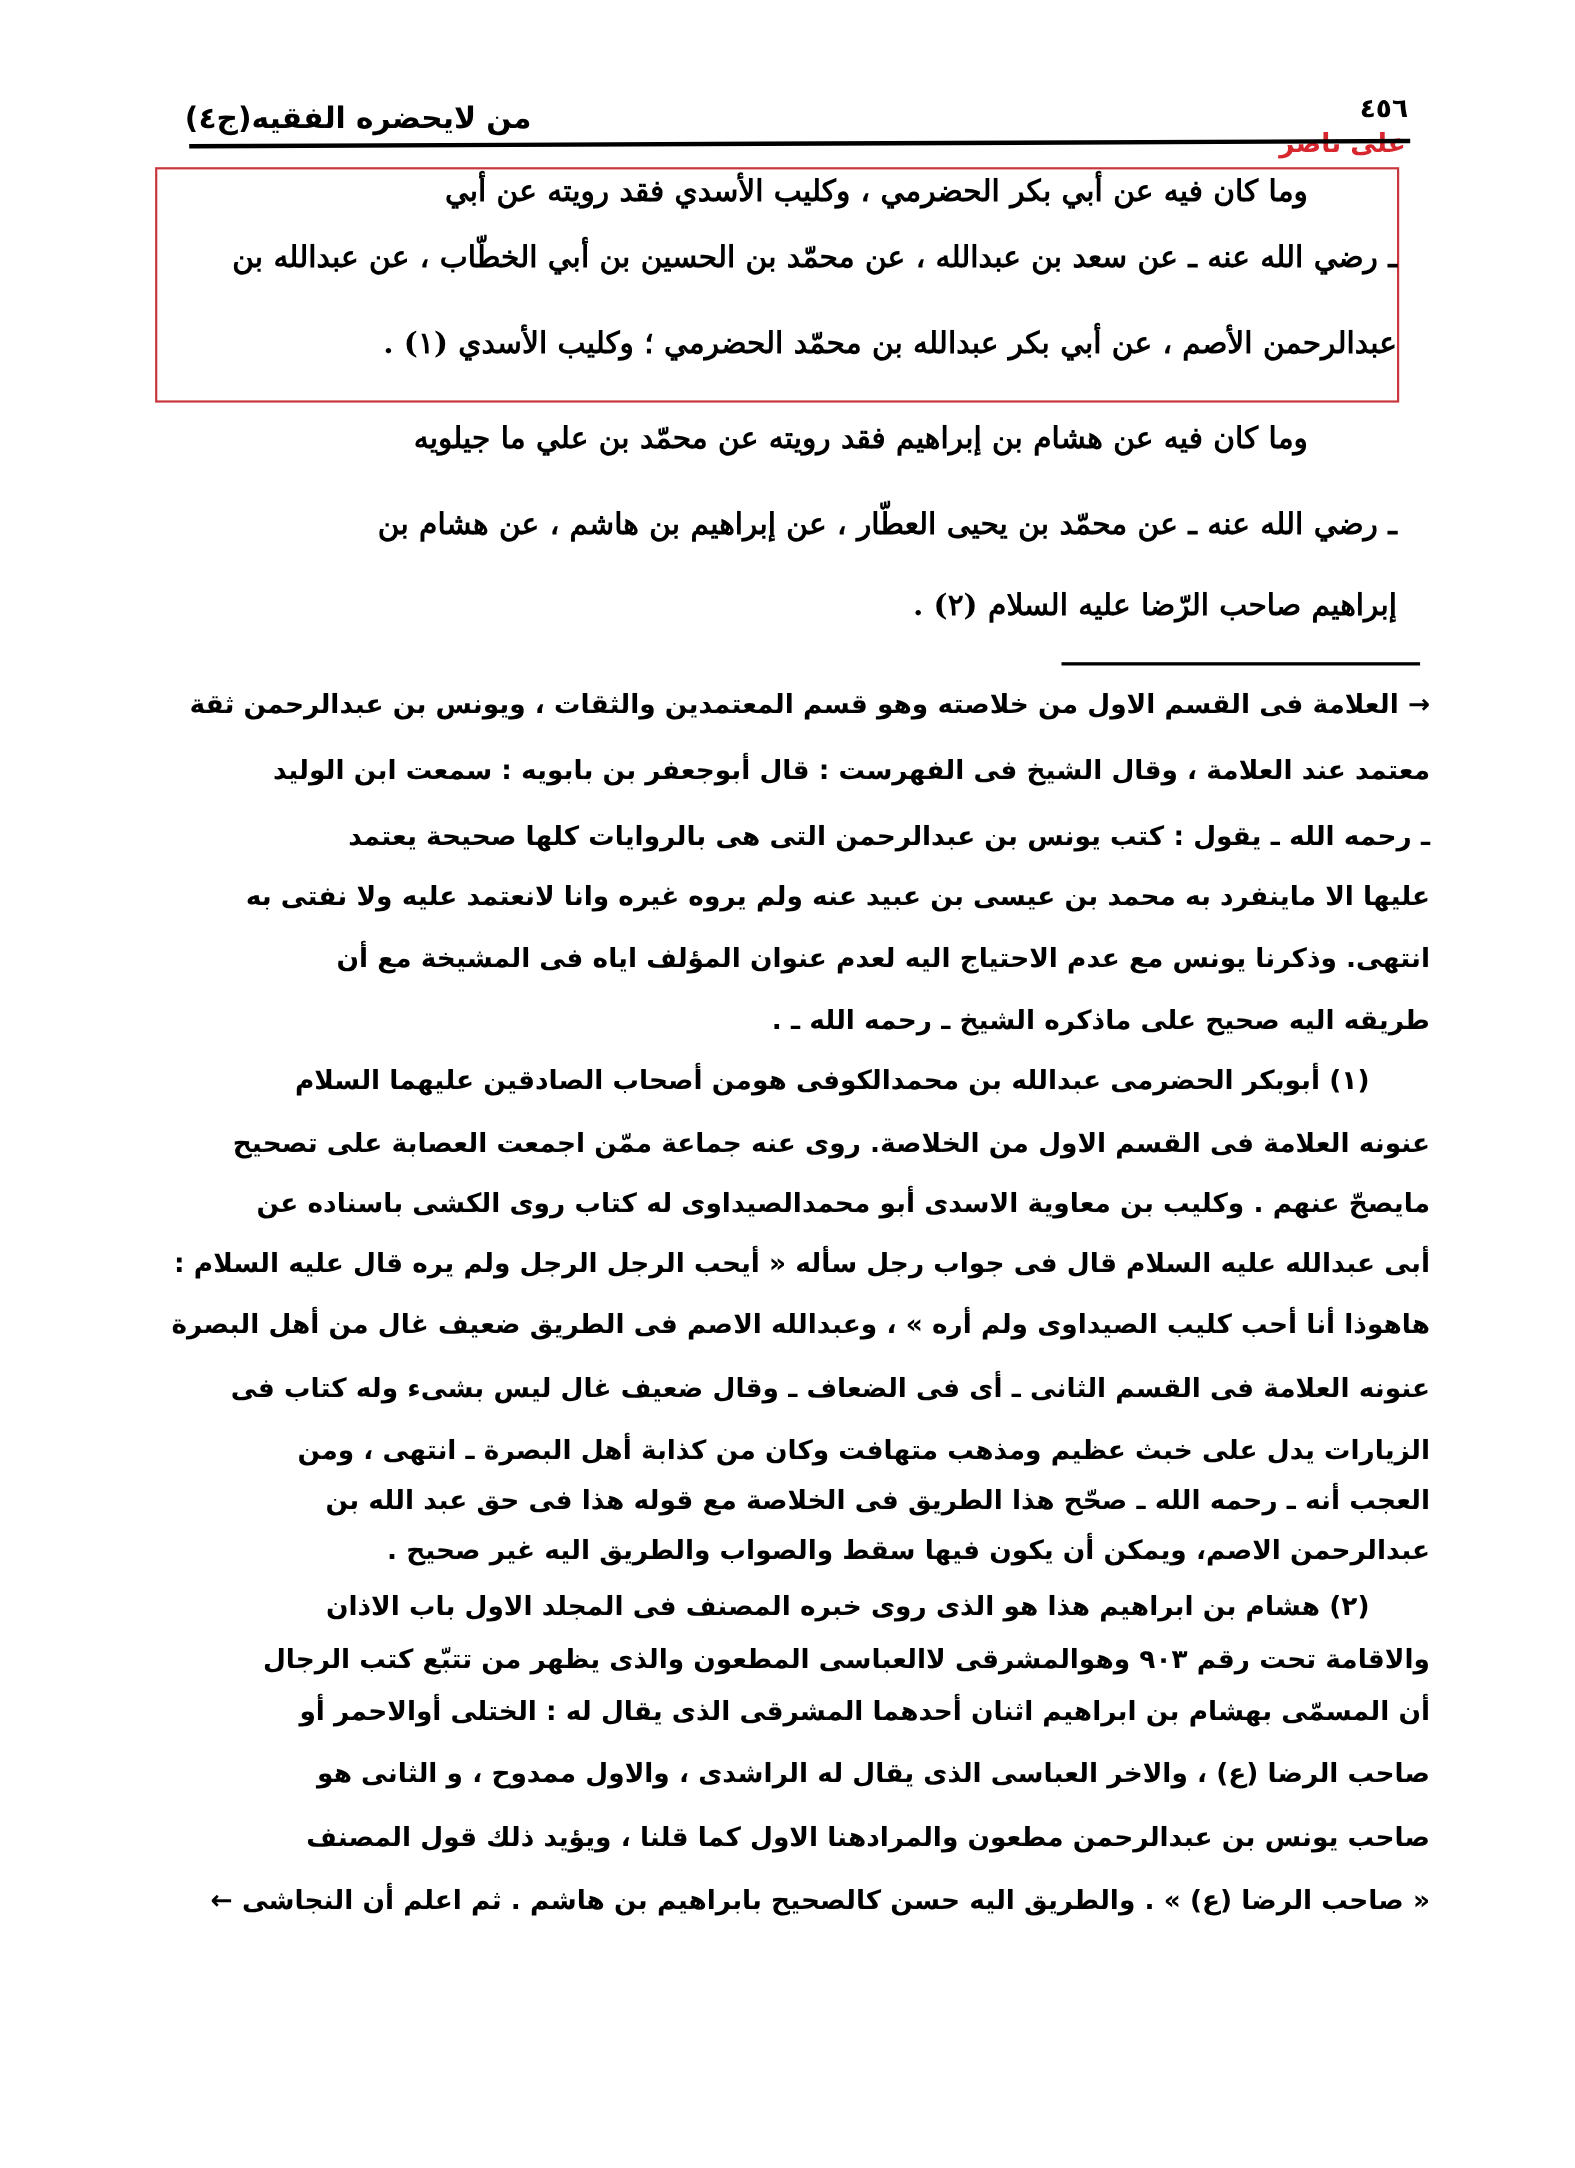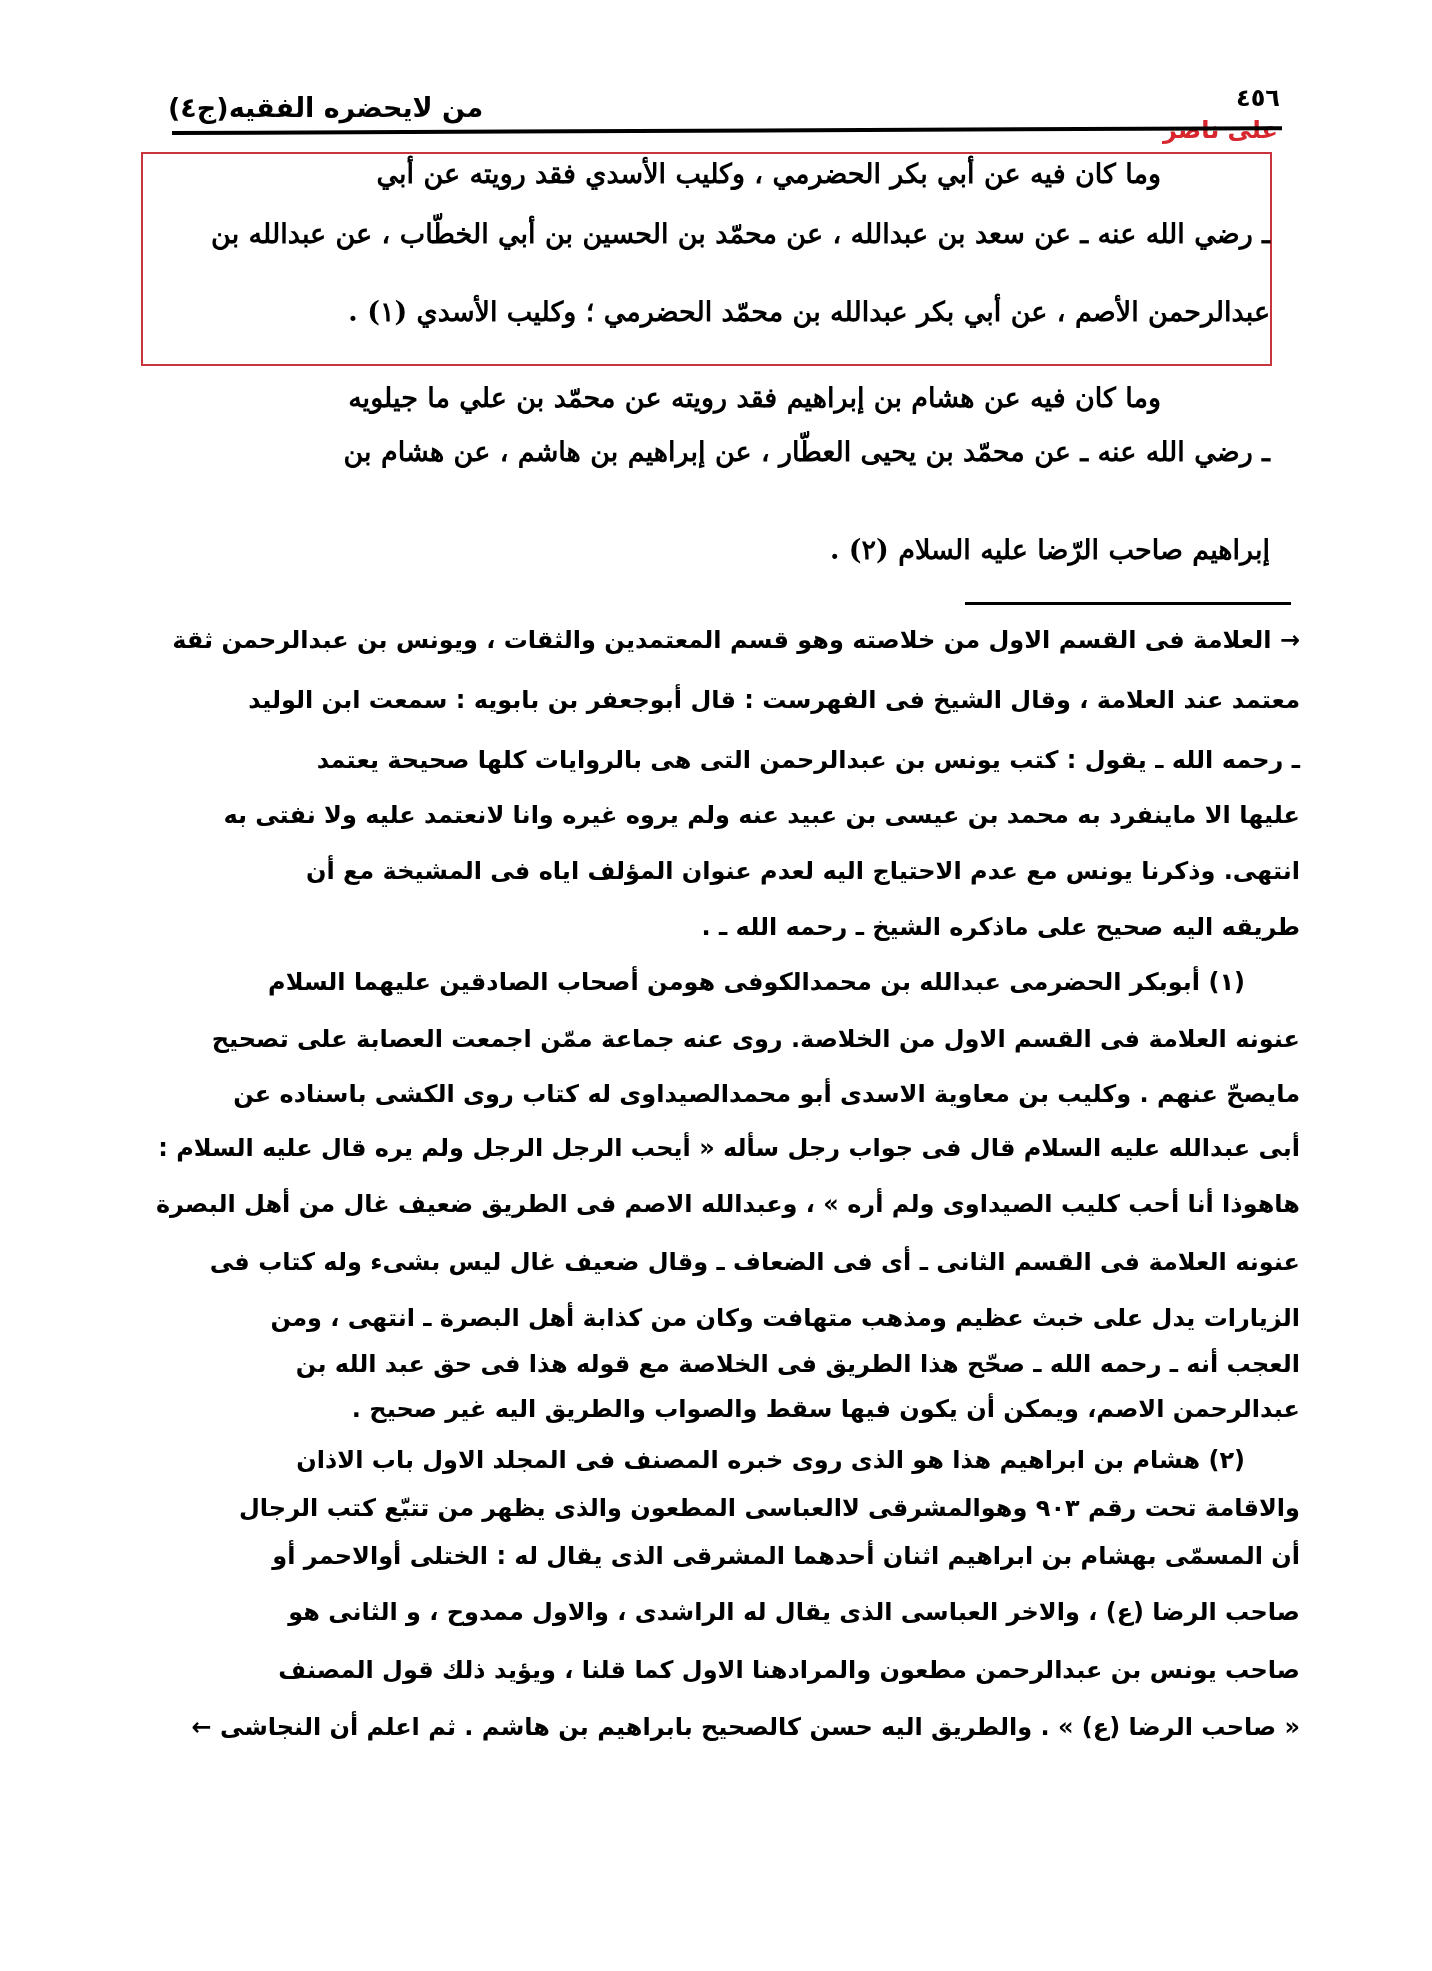--- a/index.html
+++ b/index.html
@@ -33,21 +33,21 @@
   }
   .main-block {
     position: absolute; left: 150px; width: 1120px;
     direction: rtl; text-align: justify; text-align-last: right;
     font-family: "DejaVu Serif", serif; font-size: 27px; font-weight: bold;
   }
   .main-line {
     position: absolute; right: 0; left: 0; white-space: nowrap; overflow: visible;
     direction: rtl; text-align: right;
   }
-  .main-line.indent { padding-right: 109px; }
+  .main-line.indent { padding-right: 81px; }
   .divider {
     position: absolute; left: 965px; top: 602px; width: 326px; height: 3px; background: #000;
   }
   .notes {
     position: absolute; left: 150px; width: 1150px;
     font-family: "DejaVu Sans", sans-serif; font-size: 24px; font-weight: bold;
     direction: rtl;
   }
   .note-line {
     position: absolute; left: 0; right: 0; white-space: nowrap; text-align: right; direction: rtl;
@@ -65,21 +65,21 @@
   <div class="header-rule"></div>
 
   <div class="highlight-box"></div>
 
   <div class="main-block" style="top:0;">
     <div class="main-line indent" style="top:158px;"><span style="display: inline-block; white-space: nowrap;">وما كان فيه عن أبي بكر الحضرمي ، وكليب الأسدي فقد رويته عن أبي</span></div>
     <div class="main-line" style="top:218px;"><span style="display: inline-block; white-space: nowrap;">ـ رضي الله عنه ـ عن سعد بن عبدالله ، عن محمّد بن الحسين بن أبي الخطّاب ، عن عبدالله بن</span></div>
     <div class="main-line" style="top:296px;"><span style="display: inline-block; white-space: nowrap;">عبدالرحمن الأصم ، عن أبي بكر عبدالله بن محمّد الحضرمي ؛ وكليب الأسدي (١) .</span></div>
 
     <div class="main-line indent" style="top:382px;"><span style="display: inline-block; white-space: nowrap;">وما كان فيه عن هشام بن إبراهيم فقد رويته عن محمّد بن علي ما جيلويه</span></div>
-    <div class="main-line" style="top:436px;"><span style="display: inline-block; white-space: nowrap;">ـ رضي الله عنه ـ عن محمّد بن يحيى العطّار ، عن إبراهيم بن هاشم ، عن هشام بن</span></div>
+    <div class="main-line" style="top:460px;"><span style="display: inline-block; white-space: nowrap;">ـ رضي الله عنه ـ عن محمّد بن يحيى العطّار ، عن إبراهيم بن هاشم ، عن هشام بن</span></div>
     <div class="main-line" style="top:534px;"><span style="display: inline-block; white-space: nowrap;">إبراهيم صاحب الرّضا عليه السلام (٢) .</span></div>
   </div>
 
   <div class="divider"></div>
 
   <div class="notes" style="top:0;">
     <div class="note-line" style="top:626px;"><span style="display: inline-block; white-space: nowrap;">→ العلامة فى القسم الاول من خلاصته وهو قسم المعتمدين والثقات ، ويونس بن عبدالرحمن ثقة</span></div>
     <div class="note-line" style="top:686px;"><span style="display: inline-block; white-space: nowrap; text-align: center;">معتمد عند العلامة ، وقال الشيخ فى الفهرست : قال أبوجعفر بن بابويه : سمعت ابن الوليد</span></div>
     <div class="note-line" style="top:746px;"><span style="display: inline-block; white-space: nowrap;">ـ رحمه الله ـ يقول : كتب يونس بن عبدالرحمن التى هى بالروايات كلها صحيحة يعتمد</span></div>
     <div class="note-line" style="top:801px;"><span style="display: inline-block; white-space: nowrap;">عليها الا ماينفرد به محمد بن عيسى بن عبيد عنه ولم يروه غيره وانا لانعتمد عليه ولا نفتى به</span></div>

